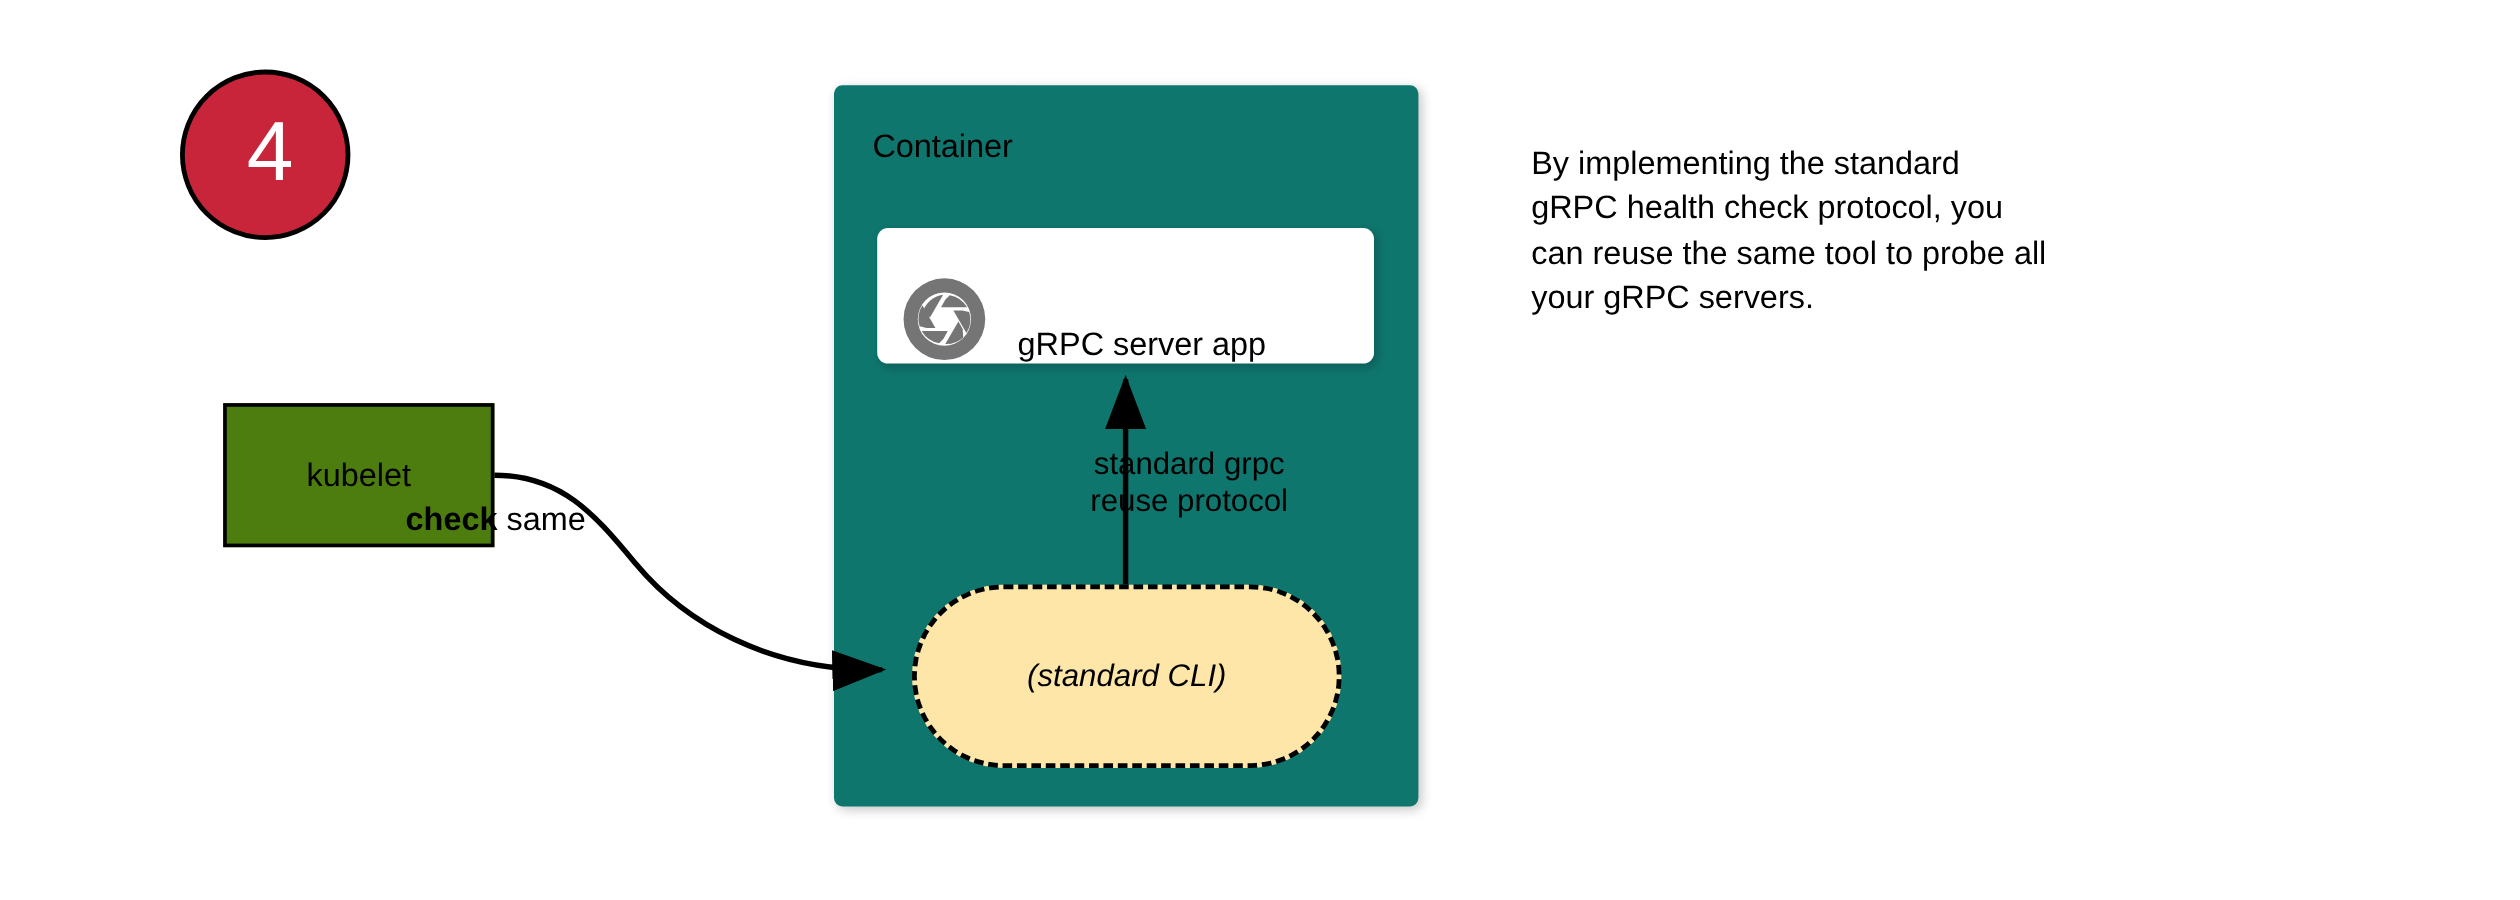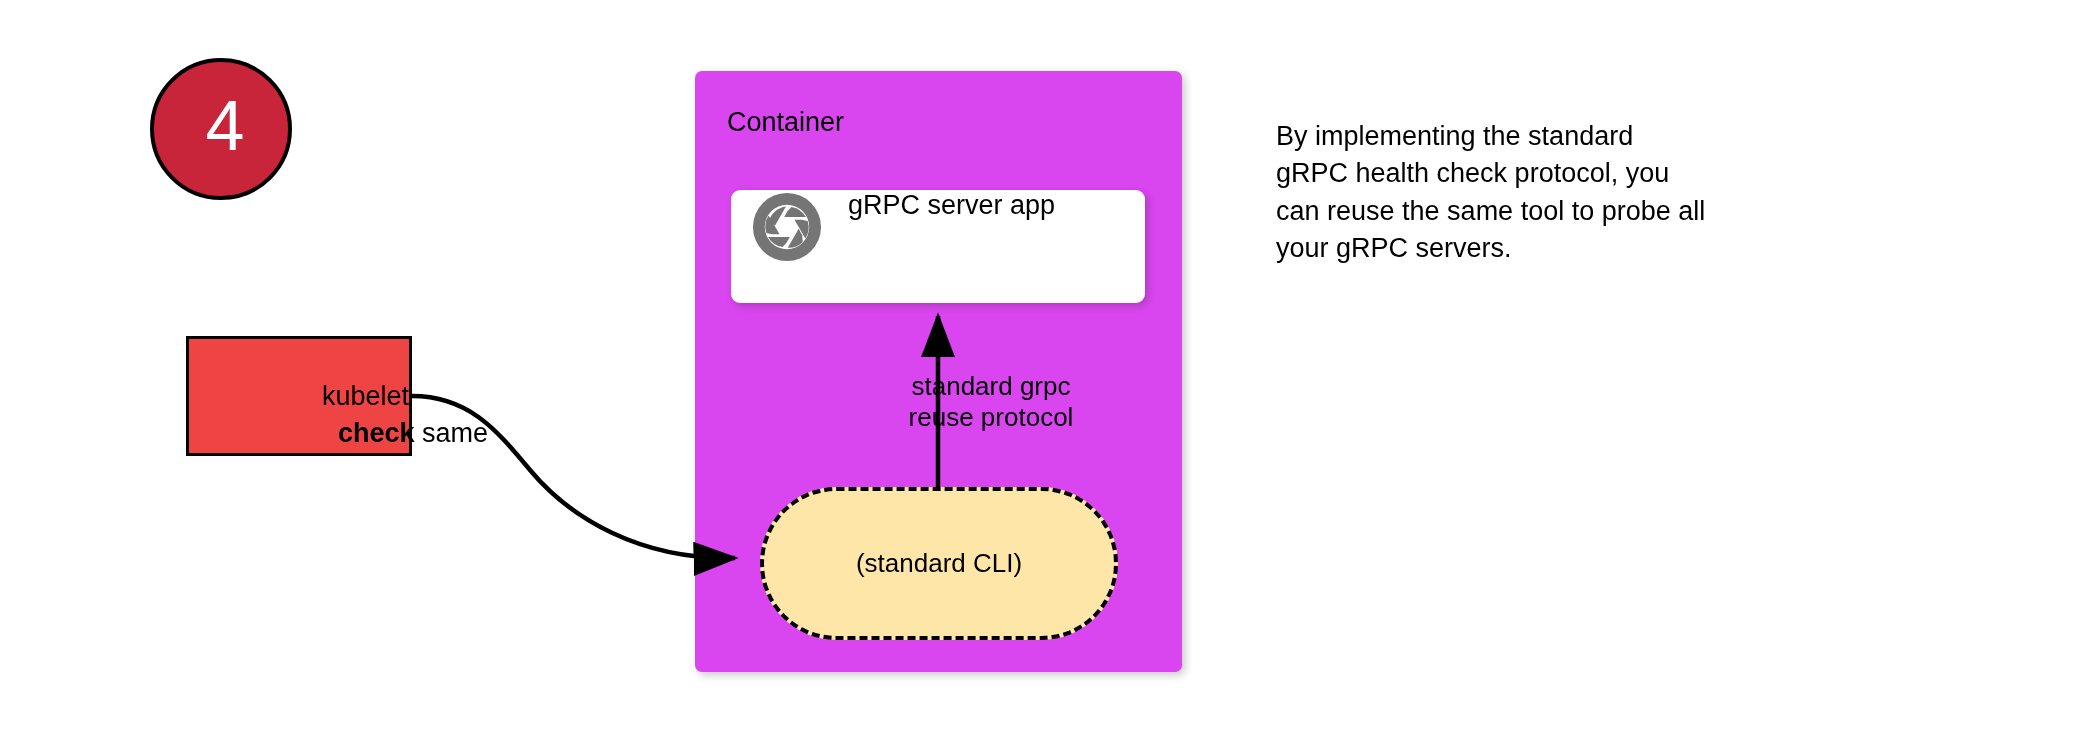--- a/index.html
+++ b/index.html
@@ -46,40 +46,40 @@
     transform: translate(4px, -3px);
   }
 
   
   .kubelet-box {
     position: absolute;
     left: 186px;
     top: 336px;
     width: 226px;
     height: 120px;
-    background: #ef4444;
+    background: #4d7c0f;
     border: 3px solid #000000;
     box-sizing: border-box;
     display: flex;
     align-items: center;
-    justify-content: flex-end;
+    justify-content: center;
   }
   .kubelet-label {
     font-size: 27px;
     color: #000000;
   }
 
   
   .container-panel {
     position: absolute;
     left: 695px;
     top: 71px;
     width: 487px;
     height: 601px;
-    background: #d946ef;
+    background: #0f766e;
     border-radius: 7px;
     box-shadow: 3px 3px 9px rgba(0,0,0,0.22);
   }
   .container-title {
     position: absolute;
     left: 32px;
     top: 38px;
     font-size: 27px;
     color: #000000;
     line-height: 1;
@@ -89,21 +89,21 @@
   .server-card {
     position: absolute;
     left: 36px;
     top: 119px;
     width: 414px;
     height: 113px;
     background: #ffffff;
     border-radius: 9px;
     box-shadow: 3px 3px 8px rgba(0,0,0,0.20);
     display: flex;
-    align-items: flex-start;
+    align-items: flex-end;
   }
   .aperture-icon {
     width: 74px;
     height: 74px;
     margin-left: 19px;
     flex: 0 0 auto;
     display: block;
   }
   .server-card-label {
     font-size: 27px;
@@ -130,20 +130,21 @@
   .probe-pill-title {
     font-size: 27px;
     font-weight: bold;
     color: #000000;
     line-height: 1.18;
   }
   .probe-pill-sub {
     font-size: 26px;
     color: #000000;
     line-height: 1.18;
+    font-style: italic;
   }
 
   
   .protocol-label {
     position: absolute;
     left: 136px;
     top: 300px;
     width: 320px;
     text-align: center;
     font-size: 26px;

